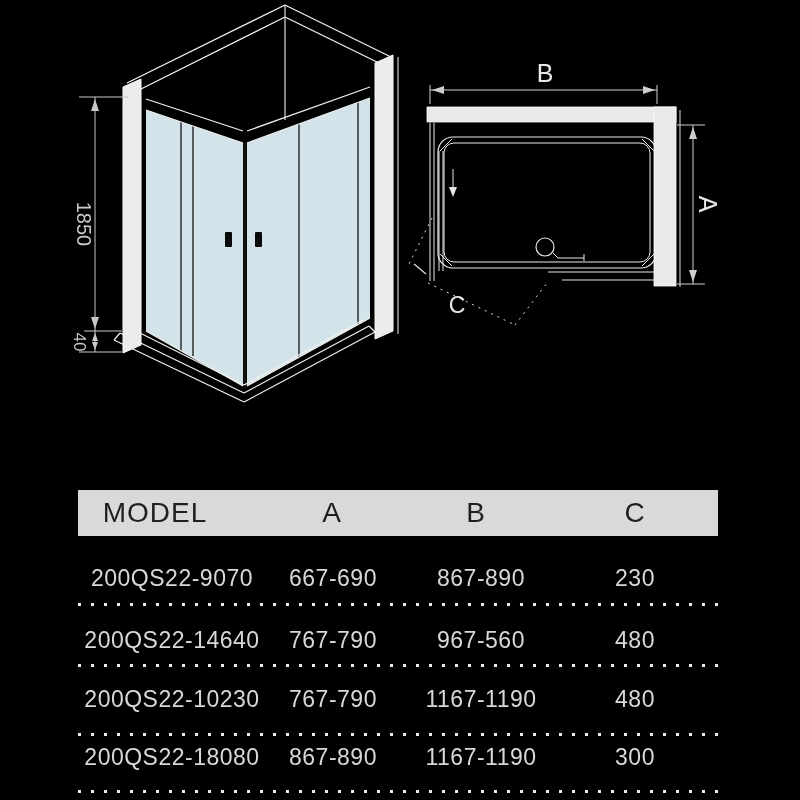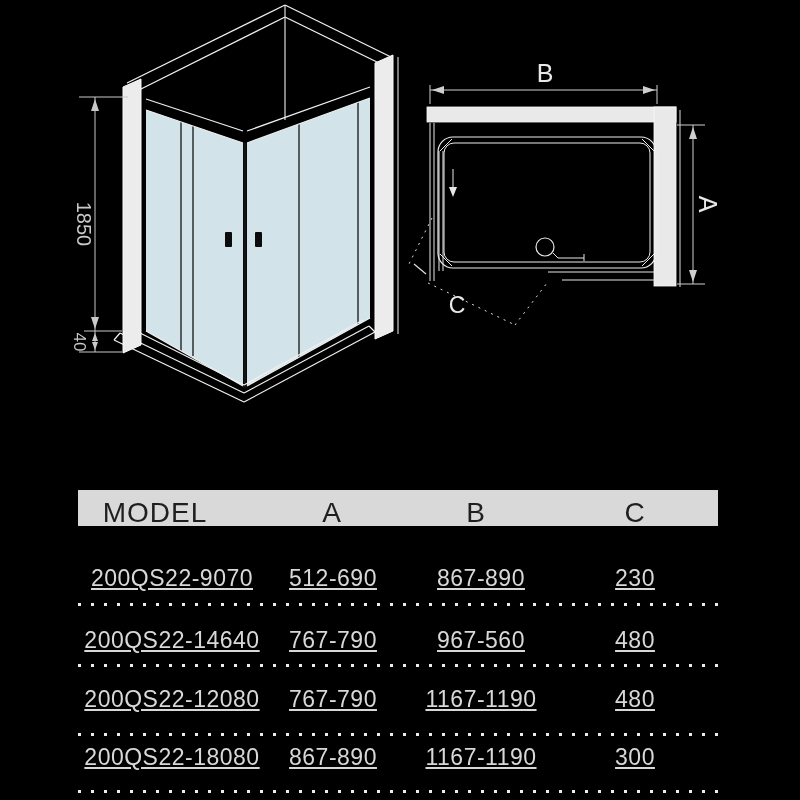--- a/index.html
+++ b/index.html
@@ -1,24 +1,24 @@
 <!DOCTYPE html>
 <html><head>
 <meta charset="utf-8">
 <style>
   html,body{margin:0;padding:0;background:#000;}
   #canvas{position:relative;width:800px;height:800px;background:#000;overflow:hidden;
           font-family:"Liberation Sans",sans-serif;}
   svg text{font-family:"Liberation Sans",sans-serif;}
-  .thead{position:absolute;left:78px;top:490px;width:640px;height:36px;background:#d9d9d9;}
+  .thead{position:absolute;left:78px;top:490px;width:640px;height:46px;background:#d9d9d9;}
   .hc{position:absolute;top:0;height:46px;line-height:46px;transform:translateX(-50%);
       color:#1f1f1f;font-size:28px;letter-spacing:1px;white-space:nowrap;}
   .trow{position:absolute;left:0;width:800px;height:60px;}
   .tc{position:absolute;top:0;height:60px;line-height:60px;transform:translateX(-50%);
-      color:#d8d8d8;font-size:23px;letter-spacing:.5px;white-space:nowrap;text-decoration:underline;}
+      color:#d8d8d8;font-size:23px;letter-spacing:.5px;white-space:nowrap;}
   .sep{position:absolute;left:78px;width:641px;height:3px;
        background:repeating-linear-gradient(90deg,#ececec 0 3px,transparent 3px 13px);}
 </style>
 </head>
 <body>
 
 <div id="canvas">
 
   <svg width="800" height="480" viewBox="0 0 800 480" style="position:absolute;left:0;top:0">
 
@@ -134,36 +134,36 @@
 
   <div class="thead">
     <span class="hc" style="left:77px">MODEL</span>
     <span class="hc" style="left:254px">A</span>
     <span class="hc" style="left:398px">B</span>
     <span class="hc" style="left:557px">C</span>
   </div>
 
   <div class="trow" style="top:548px">
     <span class="tc" style="left:172px">200QS22-9070</span>
-    <span class="tc" style="left:333px">512-690</span>
+    <span class="tc" style="left:333px">667-690</span>
     <span class="tc" style="left:481px">867-890</span>
     <span class="tc" style="left:635px">230</span>
   </div>
   <div class="sep" style="top:603px"></div>
 
   <div class="trow" style="top:610px">
     <span class="tc" style="left:172px">200QS22-14640</span>
     <span class="tc" style="left:333px">767-790</span>
     <span class="tc" style="left:481px">967-560</span>
     <span class="tc" style="left:635px">480</span>
   </div>
   <div class="sep" style="top:664px"></div>
 
   <div class="trow" style="top:669px">
-    <span class="tc" style="left:172px">200QS22-12080</span>
+    <span class="tc" style="left:172px">200QS22-10230</span>
     <span class="tc" style="left:333px">767-790</span>
     <span class="tc" style="left:481px">1167-1190</span>
     <span class="tc" style="left:635px">480</span>
   </div>
   <div class="sep" style="top:733px"></div>
 
   <div class="trow" style="top:727px">
     <span class="tc" style="left:172px">200QS22-18080</span>
     <span class="tc" style="left:333px">867-890</span>
     <span class="tc" style="left:481px">1167-1190</span>

